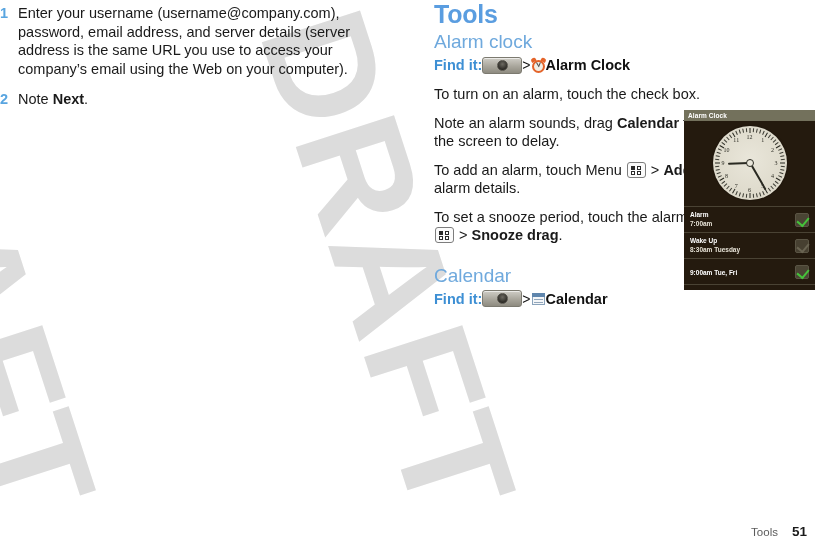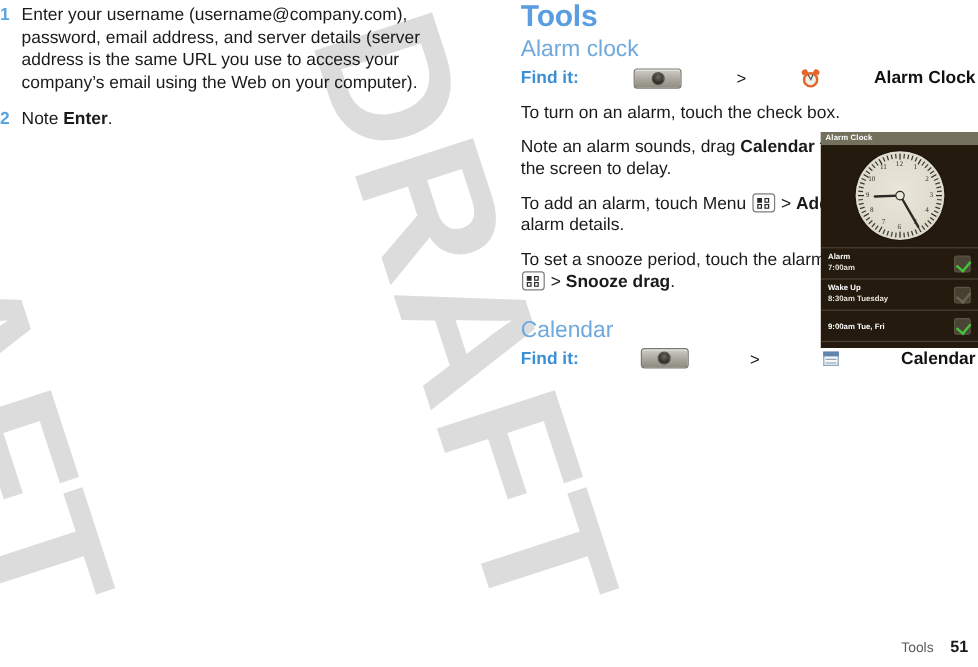--- a/index.html
+++ b/index.html
@@ -68,23 +68,22 @@
   .subtitle{
     font-size:14px;font-style:italic;color:#1a1a1a;
     margin:0 0 22px 0;line-height:17px;
   }
   h2.sec-title{
     font-size:19px;color:#6fa9dd;margin:0 0 3px 0;
     font-weight:normal;line-height:22px;
   }
   .findit{
     display:flex;align-items:center;gap:0;
-    font-size:14.5px;font-weight:bold;margin:0 2px 11px 0;
+    font-size:14.5px;font-weight:bold;margin:0 9px 11px 0;
     line-height:18px;
-    justify-content:space-between;
   }
   .findit .lbl{color:#3d8fd4;font-weight:bold;}
   .findit .gt{color:#111;font-weight:normal;font-size:14px;}
   .findit .dest{color:#111;font-weight:bold;}
 
   
   .drawer-key{
     width:38px;height:15px;border-radius:3px;
     background:linear-gradient(#cfcdc6,#a9a69c 55%,#8e8b80);
     border:1px solid #7c7a70;
@@ -218,21 +217,21 @@
     border-right:2.4px solid #45c23a;border-bottom:2.4px solid #45c23a;
     transform:rotate(40deg);
   }
   .chk.off .mark{border-right-color:#6a6452;border-bottom-color:#6a6452;}
   .row-tail{
     height:12px;border-top:1px solid #4a4334;background:#241a0e;
   }
 
   
   .footer{
-    position:absolute;left:0;bottom:8px;width:815px;
+    position:absolute;left:0;bottom:16px;width:815px;
     text-align:right;padding-right:8px;box-sizing:border-box;
     z-index:4;
   }
   .footer .ftxt{
     font-size:11.5px;color:#5b5b5b;margin-right:14px;
   }
   .footer .fnum{
     font-size:13.5px;color:#1a1a1a;font-weight:bold;
   }
 </style>
@@ -249,21 +248,21 @@
     <div class="step">
       <div class="step-num">1</div>
       <div class="step-body">
         <p class="para tight">Enter your username (username@company.com), password, email address, and server details (server address is the same URL you use to access your company’s email using the Web on your computer).</p>
       </div>
     </div>
 
     <div class="step">
       <div class="step-num">2</div>
       <div class="step-body">
-        <p class="para"><span>Note </span><b>Enter</b><span>.</span></p>
+        <p class="para"><span>Note </span><b>Next</b><span>.</span></p>
       </div>
     </div>
 
   </div>
 
   <div class="col-right">
 
     <h1 class="tools-title">Tools</h1>
 
     <h2 class="sec-title">Alarm clock</h2>

